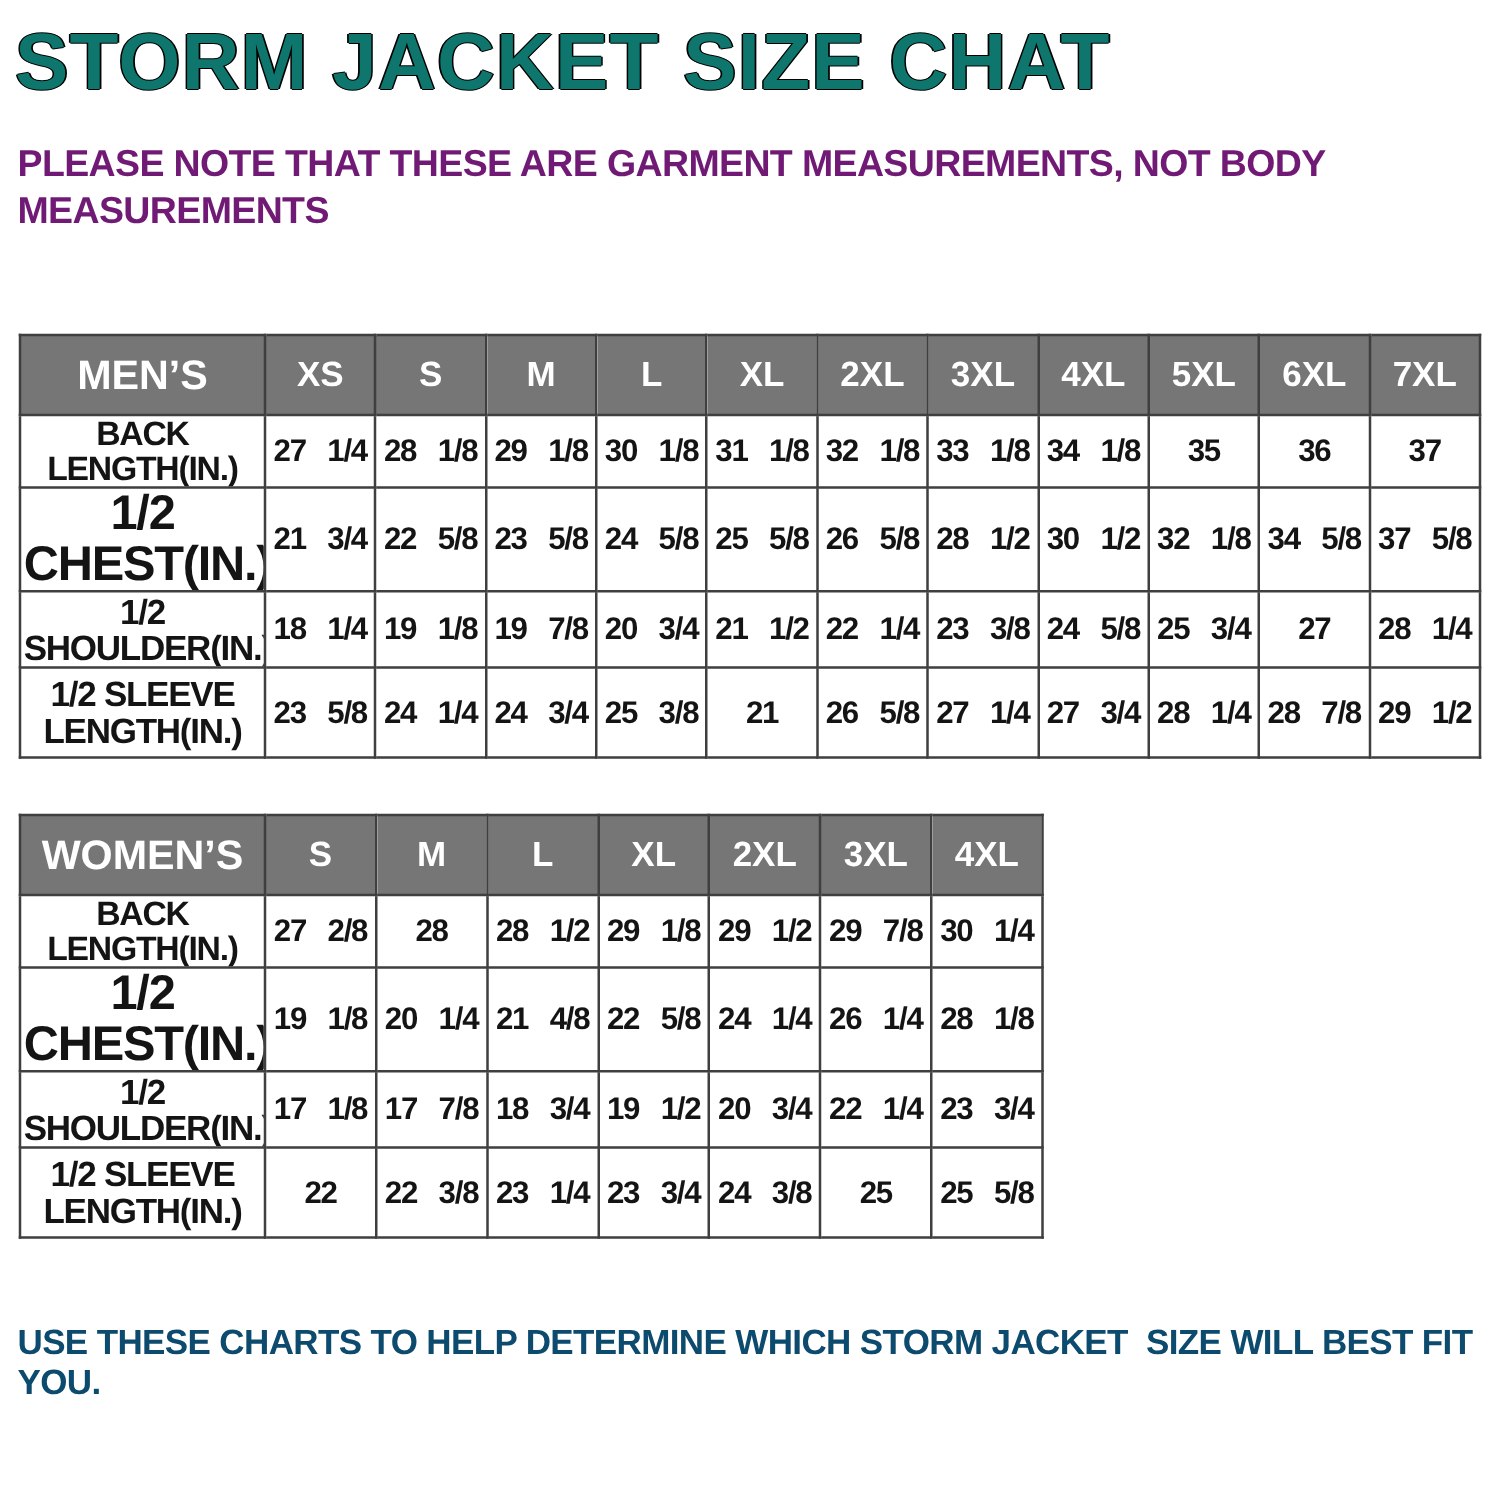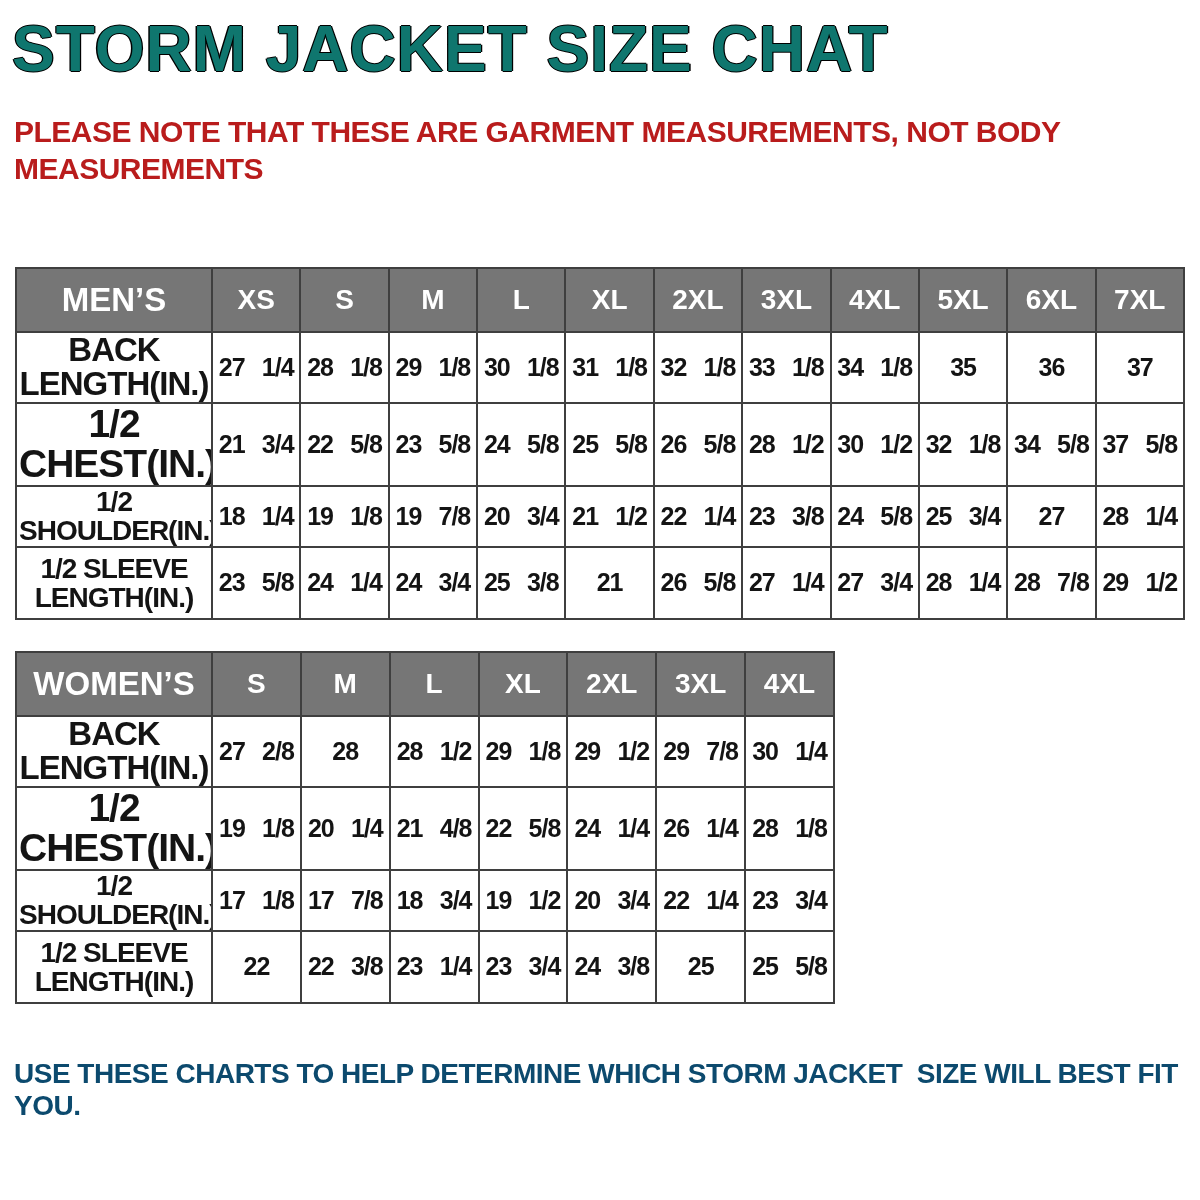--- a/index.html
+++ b/index.html
@@ -18,21 +18,21 @@
     letter-spacing: 1px;
     color: #0f766e;
     white-space: nowrap;
     text-shadow: 1.3px 0 0 #000, -1.3px 0 0 #000, 0 0.8px 0 #000, 0 -0.8px 0 #000;
   }
   .note-top {
     position: absolute;
     top: 113px; left: 14px;
     font-size: 30px;
     font-weight: bold;
-    color: #b91c1c;
+    color: #701a75;
     line-height: 1.24;
     white-space: pre-line;
     letter-spacing: -0.5px;
   }
   .note-bottom {
     position: absolute;
     top: 1058px; left: 14px;
     font-size: 28px;
     font-weight: bold;
     color: #0c4a6e;
@@ -76,21 +76,21 @@
     font-size: 25px;
     font-weight: bold;
     color: #141414;
     word-spacing: 0.45em;
     letter-spacing: -1px;
   }
   .size-table tbody tr:nth-child(1) { height: 58px; }
   .size-table tbody tr:nth-child(2) { height: 63px; }
   .size-table tbody tr:nth-child(3) { height: 61px; }
   .size-table tbody tr:nth-child(4) { height: 72px; }
-  .size-table tbody tr:nth-child(1) td.row-label { font-size: 33px; }
+  .size-table tbody tr:nth-child(1) td.row-label { font-size: 27px; }
   .size-table tbody tr:nth-child(2) td.row-label { font-size: 39px; margin-left: 46px; }
   .size-table tbody tr:nth-child(3) td.row-label { font-size: 28px; }
   .size-table tbody tr:nth-child(4) td.row-label { font-size: 28px; }
 </style>
 </head>
 <body>
 
 <div class="page-title">STORM JACKET SIZE CHAT</div>
 
 <div class="note-top">PLEASE NOTE THAT THESE ARE GARMENT MEASUREMENTS, NOT BODY

